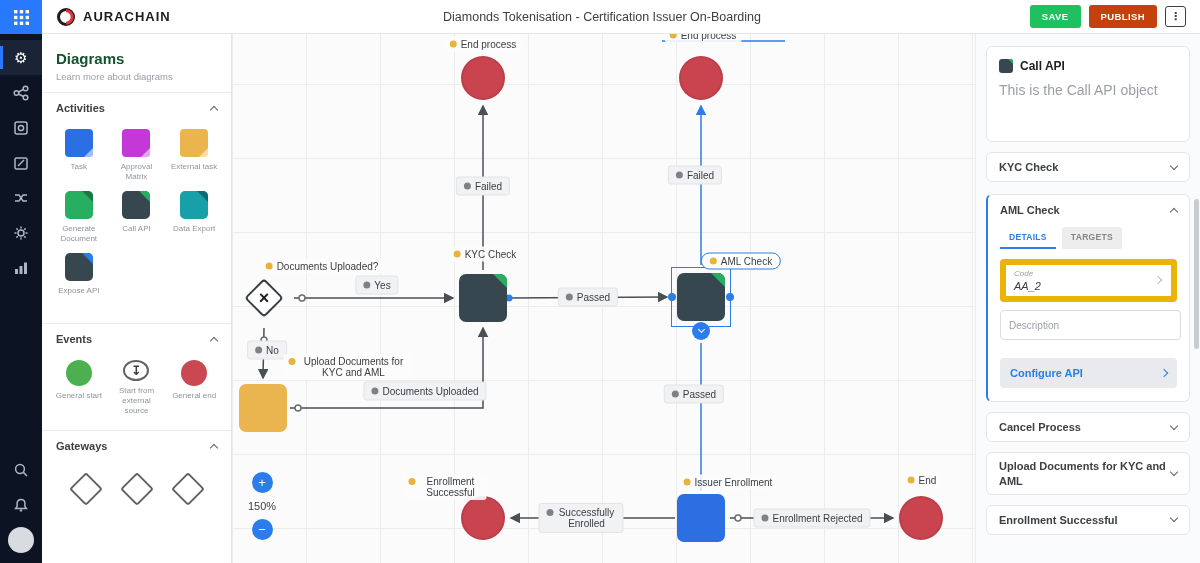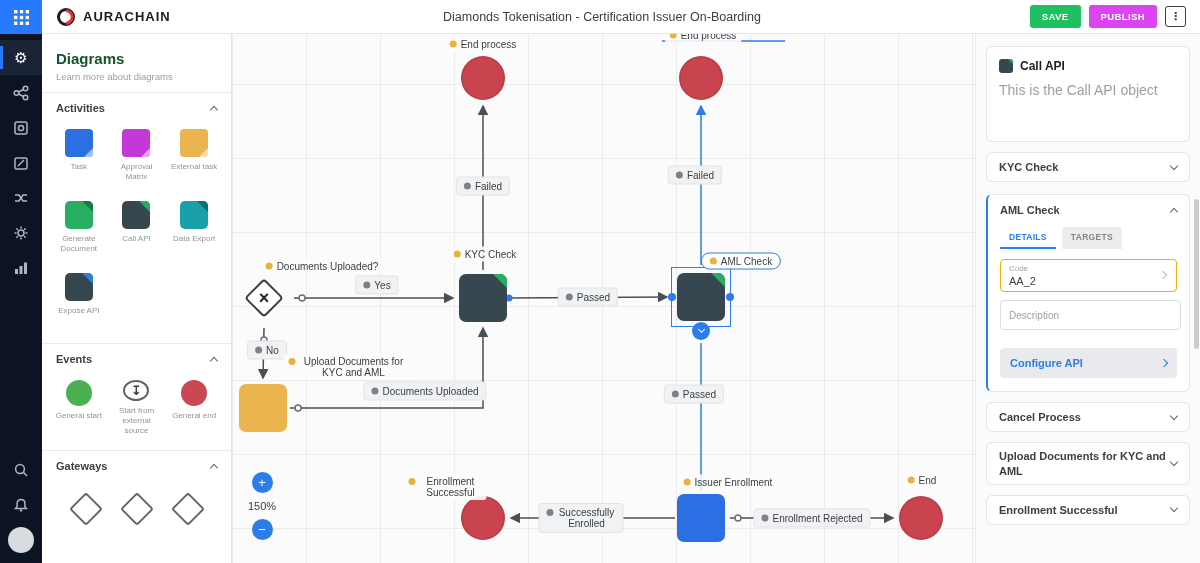--- a/index.html
+++ b/index.html
@@ -24,35 +24,35 @@
   
   .topbar { position:absolute; left:42px; top:0; right:0; height:34px; background:#fff;
             border-bottom:1px solid #e6e6e6; display:flex; align-items:center; padding:0 14px; z-index:30; }
   .brand { display:flex; align-items:center; gap:7px; }
   .brand-text { font-size:13px; font-weight:bold; letter-spacing:1px; color:#1c1c1c; }
   .page-title { position:absolute; left:560px; transform:translateX(-50%); font-size:12.5px; color:#3c4043; white-space:nowrap; }
   .topbar-right { margin-left:auto; display:flex; align-items:center; gap:8px; }
   .btn { border:none; border-radius:3px; font-size:9.5px; font-weight:bold; letter-spacing:.4px;
          padding:6px 12px; cursor:pointer; color:#fff; font-family:inherit; }
   .btn-save { background:#1ec05f; }
-  .btn-publish { background:#d946ef; }
+  .btn-publish { background:#c2410c; }
   .kebab { width:21px; height:21px; border:1.5px solid #3c4043; border-radius:3px; color:#3c4043;
            display:flex; align-items:center; justify-content:center; font-size:11px; font-weight:bold; cursor:pointer; background:#fff; }
 
   
   .palette { position:absolute; left:42px; top:34px; width:190px; height:529px; background:#fff;
              border-right:1px solid #e4e4e4; overflow:hidden; z-index:20; }
   .pal-head { padding:16px 14px 10px; }
   .pal-title { font-size:15px; font-weight:bold; color:#14532d; }
   .pal-sub { font-size:9.5px; color:#9aa0a6; margin-top:4px; }
   .pal-section { border-top:1px solid #ebebeb; }
   .pal-sec-head { height:30px; display:flex; align-items:center; justify-content:space-between;
                   padding:0 14px; cursor:pointer; }
   .pal-sec-label { font-size:11px; font-weight:bold; color:#3c4043; }
-  .pal-grid { display:grid; grid-template-columns:repeat(3,1fr); row-gap:16px; padding:6px 8px 14px; }
+  .pal-grid { display:grid; grid-template-columns:repeat(3,1fr); row-gap:6px; padding:6px 8px 14px; }
   .pal-item { display:flex; flex-direction:column; align-items:center; gap:5px; height:56px; cursor:grab; }
   .pal-label { font-size:8px; color:#8f959b; text-align:center; line-height:1.25; max-width:54px; }
   .sq { width:28px; height:28px; border-radius:4px; position:relative; }
   .sq::after { content:""; position:absolute; bottom:0; right:0; border-style:solid;
                border-width:0 0 9px 9px; border-color:transparent transparent rgba(255,255,255,.55) transparent;
                border-bottom-right-radius:4px; }
   .c-task { background:#2b6fe3; } .c-approval { background:#c438d8; } .c-external { background:#eab54e; }
   .doc { position:relative; border-radius:5px; }
   .doc::after { content:""; position:absolute; top:0; right:0; border-style:solid;
                 border-width:0 11px 11px 0; border-top-right-radius:5px; }
@@ -125,21 +125,21 @@
   .insp-section { background:#fff; border:1px solid #e3e5e8; border-radius:6px; margin:10px 10px 0;
                   min-height:30px; display:flex; align-items:center; justify-content:space-between;
                   padding:6px 12px; cursor:pointer; }
   .insp-sec-label { font-size:11px; font-weight:bold; color:#3c4043; line-height:1.3; }
   .aml-card { border-left:2px solid #2b7de9; padding-bottom:13px; }
   .aml-head { display:flex; align-items:center; justify-content:space-between; padding:8px 12px; cursor:pointer; }
   .tabs { display:flex; gap:6px; padding:2px 12px 0; }
   .tab { font-size:8.5px; font-weight:bold; letter-spacing:.3px; padding:5px 9px; color:#80868b;
          background:#ededed; border-radius:3px 3px 0 0; cursor:pointer; }
   .tab.active { color:#2b7de9; background:#fff; border-bottom:2px solid #2b7de9; border-radius:0; }
-  .field { margin:10px 12px 0; border:1px solid #eab308; border-radius:4px; padding:4px 8px; position:relative; cursor:pointer; }
+  .field { margin:10px 12px 0; border:6px solid #eab308; border-radius:4px; padding:4px 8px; position:relative; cursor:pointer;font-style:italic; }
   .field-label { font-size:8px; color:#9aa0a6; }
   .field-value { font-size:11px; color:#3c4043; margin-top:2px; }
   .field .chev { position:absolute; right:10px; top:12px; border-color:#b7bbbf; }
   .field-input { display:block; width:181px; margin:8px 12px 0; height:30px; border:1px solid #dadce0; border-radius:4px;
                  padding:0 8px; font-size:10px; font-family:inherit; color:#3c4043; background:#fff; }
   .field-input::placeholder { color:#9aa0a6; }
   .configure { margin:18px 12px 0; height:30px; background:#e8eaed; border-radius:4px; display:flex;
                align-items:center; justify-content:space-between; padding:0 10px; cursor:pointer; }
   .configure span.cfg { font-size:11px; font-weight:bold; color:#2b7de9; }
   .insp-scroll { position:absolute; right:1px; top:165px; width:5px; height:150px; background:#c9cccf; border-radius:3px; }

